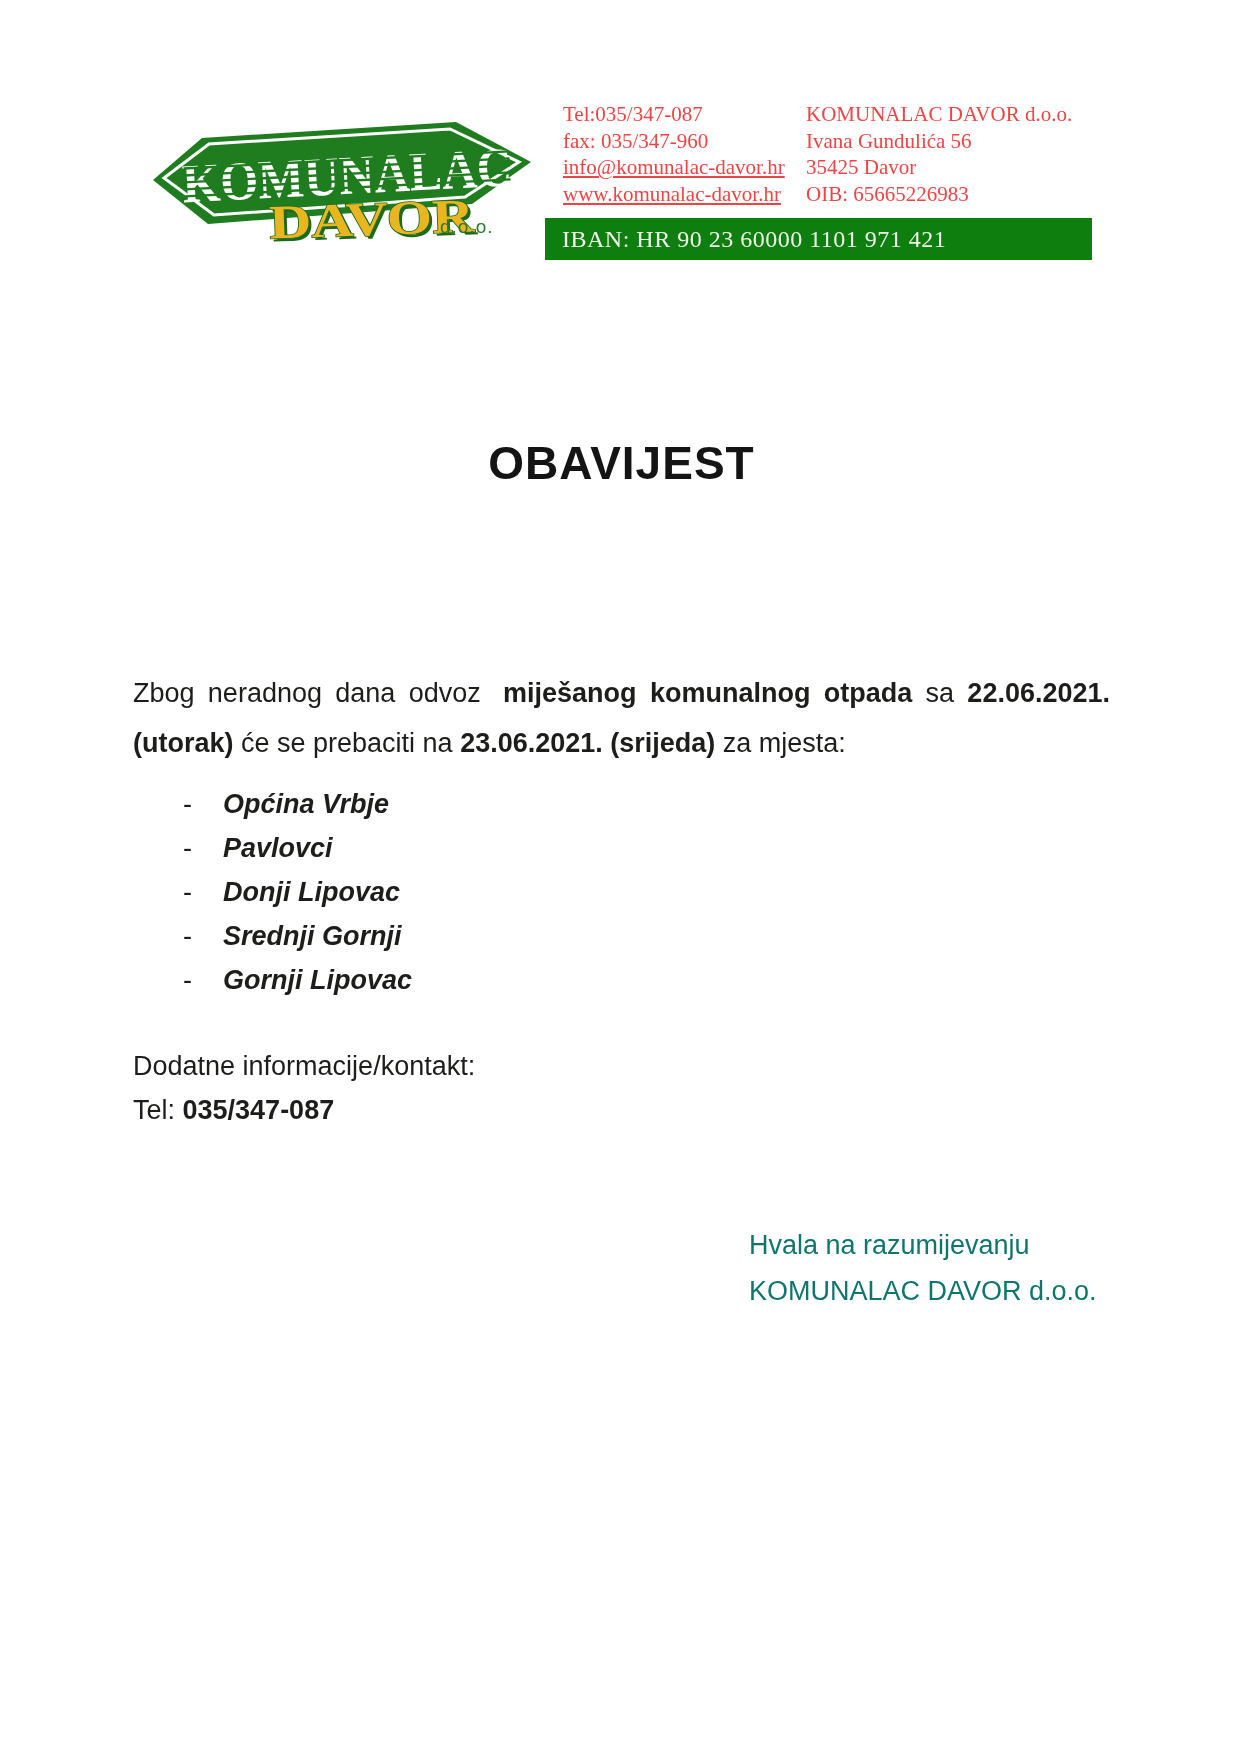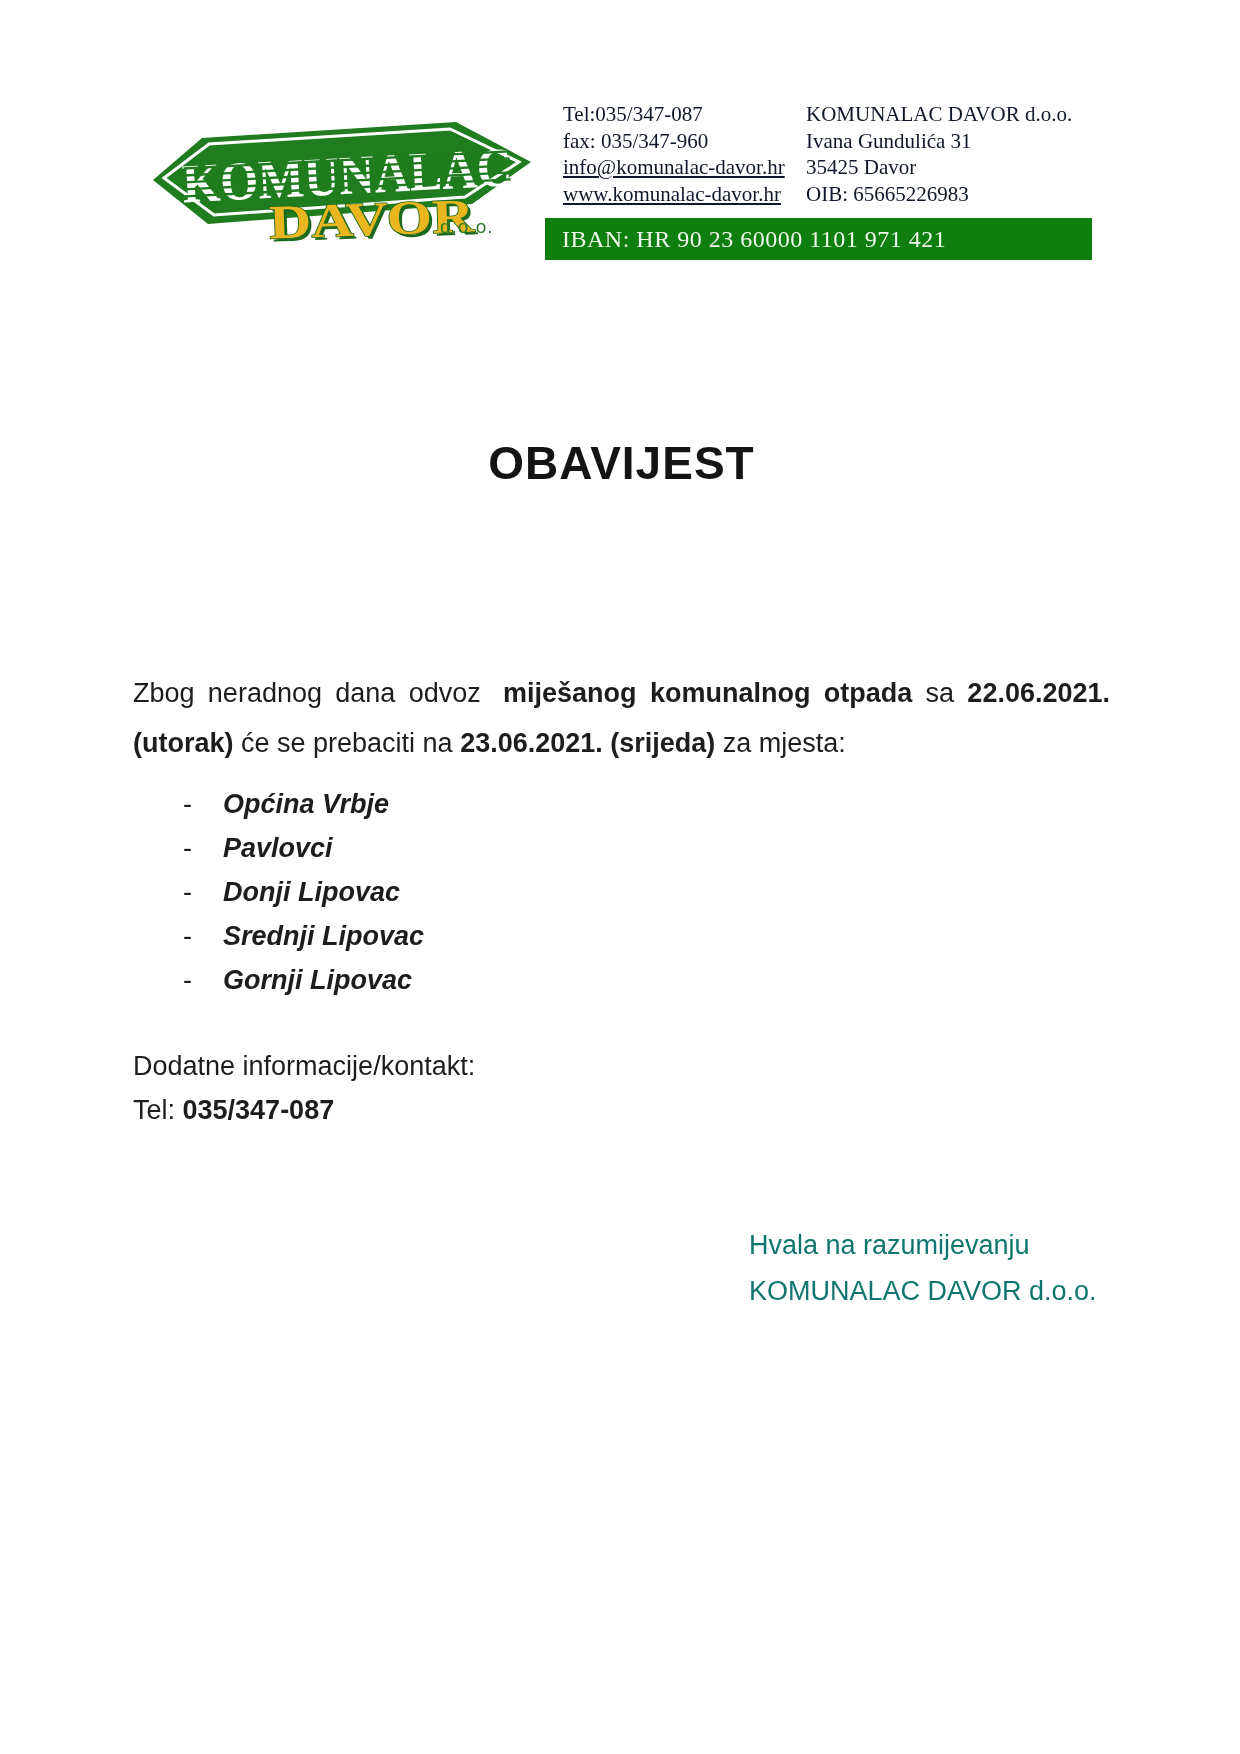--- a/index.html
+++ b/index.html
@@ -10,21 +10,21 @@
     font-family:"Liberation Sans",sans-serif;
     color:#1d1d1b;
     overflow:hidden;
   }
   
   .logo-wrap{position:absolute;left:150px;top:112px;width:390px;height:135px;}
   .contact-col{
     position:absolute;top:101px;
     font-family:"Liberation Serif",serif;
     font-size:21px;line-height:26.5px;
-    color:#0f172a;white-space:nowrap;
+    color:#ef4444;white-space:nowrap;
   }
   .contact-col.left{left:563px;}
   .contact-col.right{left:806px;}
   .contact-col .lnk{text-decoration:underline;cursor:pointer;}
   .iban-bar{
     position:absolute;left:545px;top:218px;width:547px;height:42px;
     background:#0e7e0e;
     display:flex;align-items:center;
     padding-left:17px;box-sizing:border-box;
   }
@@ -98,21 +98,21 @@
 
   <div class="contact-col left">
     <div>Tel:035/347-087</div>
     <div>fax: 035/347-960</div>
     <div class="lnk">info@komunalac-davor.hr</div>
     <div class="lnk">www.komunalac-davor.hr</div>
   </div>
 
   <div class="contact-col right">
     <div>KOMUNALAC DAVOR d.o.o.</div>
-    <div>Ivana Gundulića 31</div>
+    <div>Ivana Gundulića 56</div>
     <div>35425 Davor</div>
     <div>OIB: 65665226983</div>
   </div>
 
   <div class="iban-bar">
     <span>IBAN: HR 90 23 60000 1101 971 421</span>
   </div>
 
   <div class="title">OBAVIJEST</div>
 
@@ -126,21 +126,21 @@
     <div class="place-row">
       <span class="dash">-</span>
       <span>Pavlovci</span>
     </div>
     <div class="place-row">
       <span class="dash">-</span>
       <span>Donji Lipovac</span>
     </div>
     <div class="place-row">
       <span class="dash">-</span>
-      <span>Srednji Lipovac</span>
+      <span>Srednji Gornji</span>
     </div>
     <div class="place-row">
       <span class="dash">-</span>
       <span>Gornji Lipovac</span>
     </div>
   </div>
 
   <div class="info-block">
     <div>Dodatne informacije/kontakt:</div>
     <div><span>Tel: </span><span class="bold">035/347-087</span></div>

